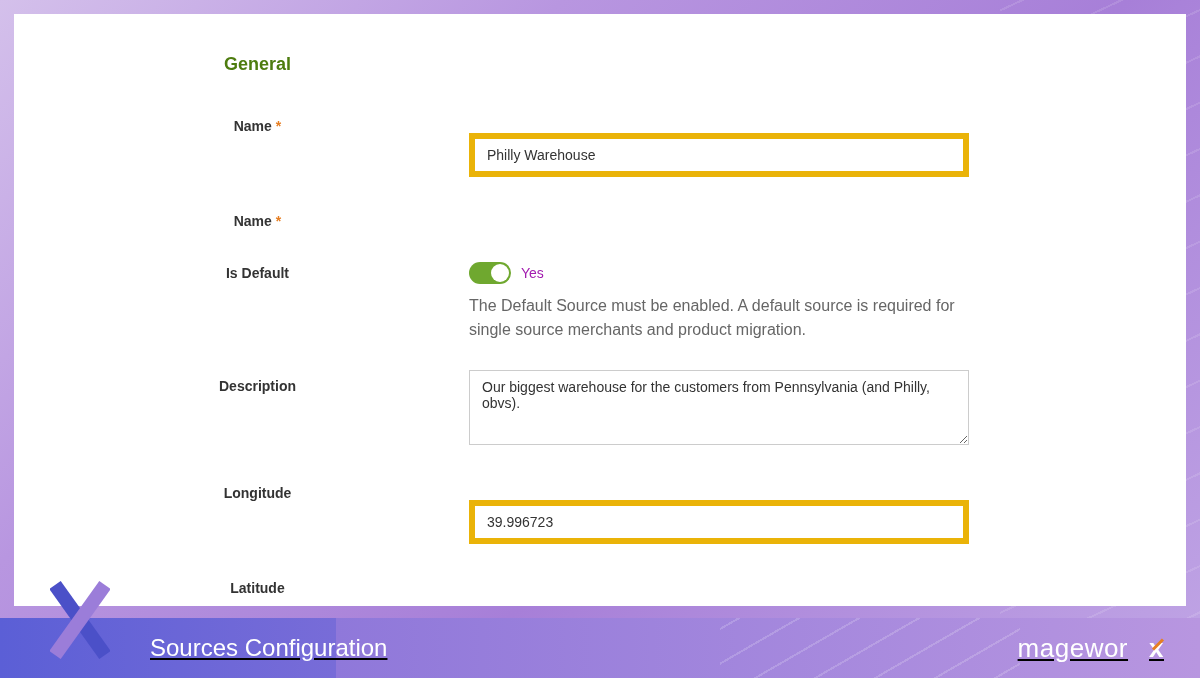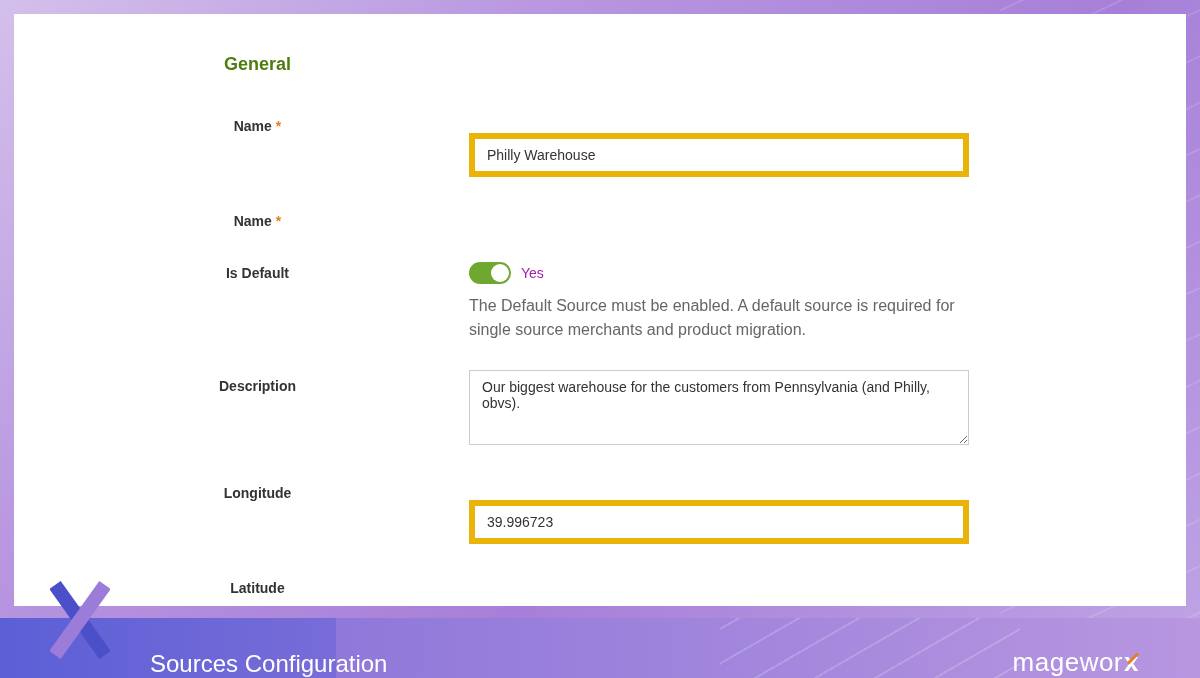--- a/index.html
+++ b/index.html
@@ -133,23 +133,24 @@
       margin-top: 10px;
       line-height: 1.5;
     }
     .footer-bar {
       position: absolute;
       bottom: 0;
       left: 0;
       width: 100%;
       height: 60px;
       display: flex;
-      align-items: flex-end;
+      align-items: center;
       justify-content: space-between;
-      padding: 0 61px 0 150px;
+      padding: 0 36px 0 150px;
+      text-decoration: underline;
     }
     .footer-bg-left {
       position: absolute;
       left: 0; top: 0; height: 100%; width: 30%;
       background: linear-gradient(90deg, #5b5fd6 0%, #7a6dd8 100%);
     }
     .footer-bg-mid {
       position: absolute;
       left: 28%; top: 0; height: 100%; right: 0;
       background: linear-gradient(90deg, #8f78da 0%, #b896e0 100%);
@@ -185,20 +186,21 @@
     }
     .footer-logo {
       position: relative;
       z-index: 2;
       color: #fff;
       font-size: 26px;
       font-weight: 400;
       letter-spacing: 0.5px;
       display: flex;
       align-items: center;
+      gap: 20px;
     }
     .logo-x {
       font-weight: 700;
       color: #fff;
       margin-left: 1px;
       position: relative;
       display: inline-block;
     }
     .logo-x-accent {
       position: absolute;

